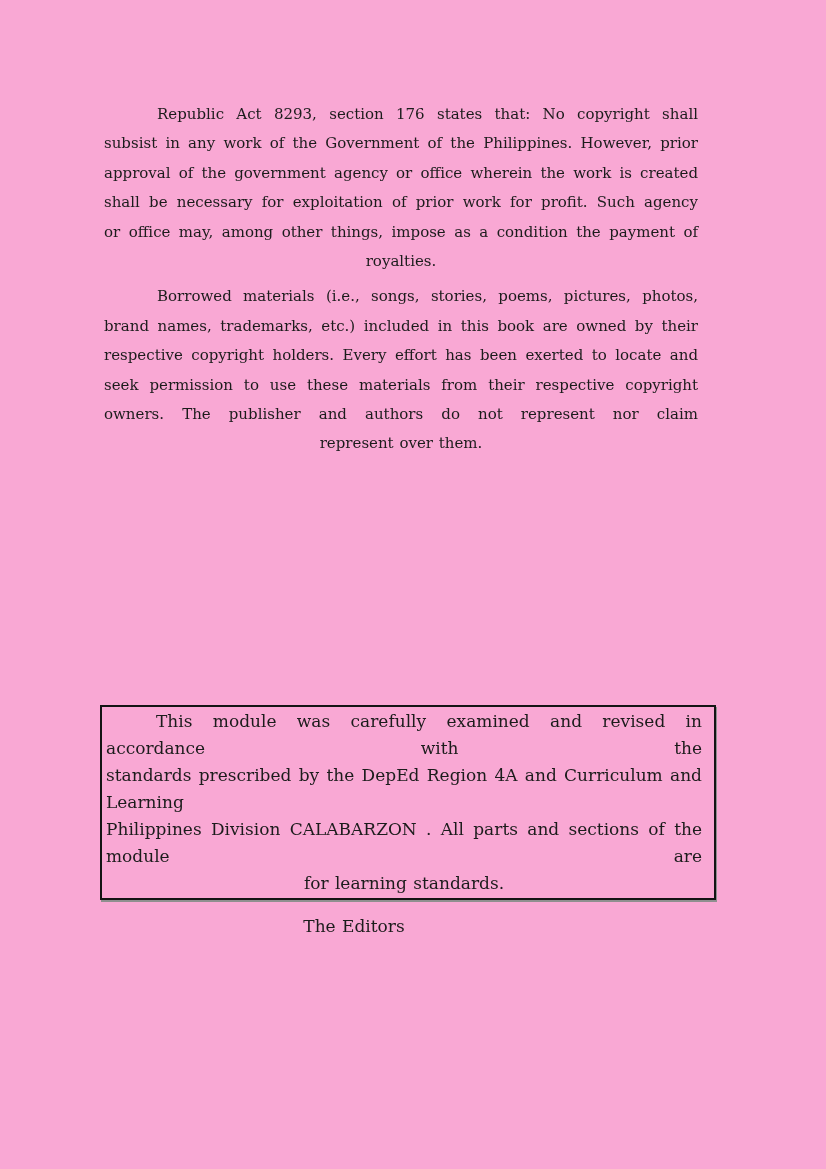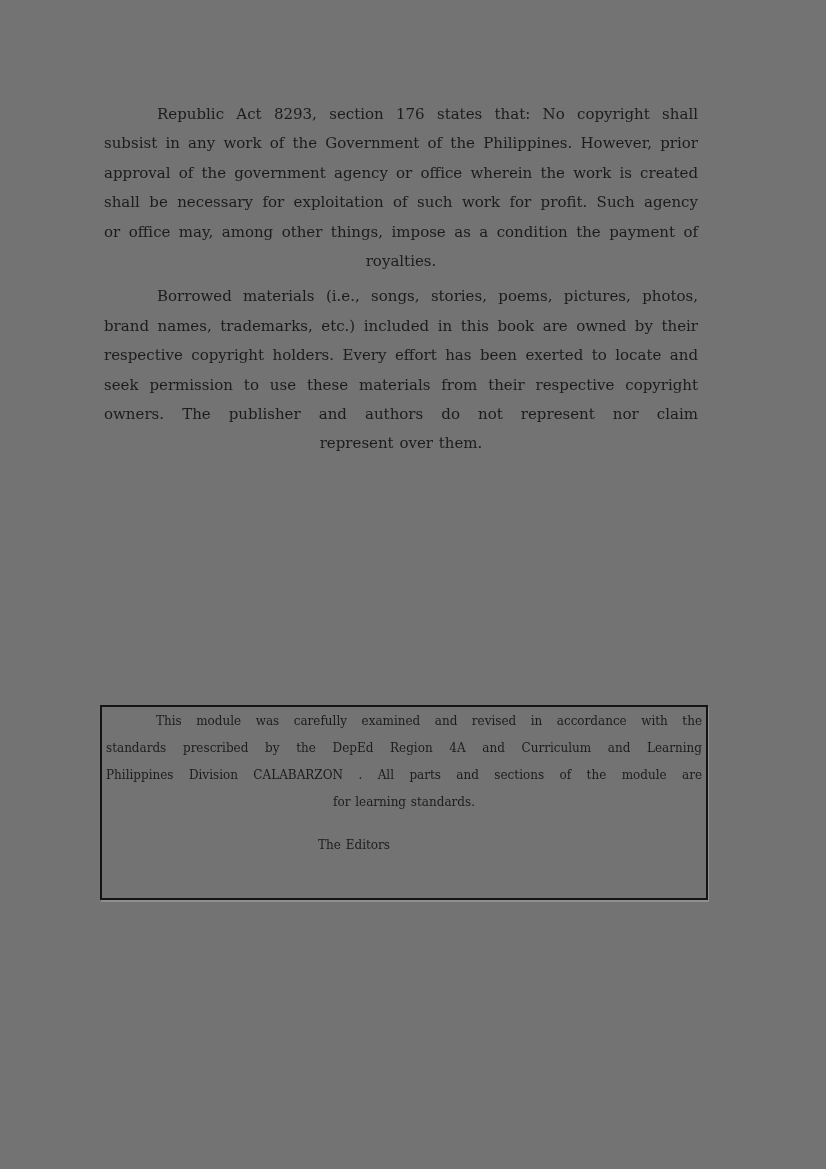--- a/index.html
+++ b/index.html
@@ -4,21 +4,21 @@
 <style>
   html, body {
     margin: 0;
     padding: 0;
     background: #ffffff;
   }
   .page {
     position: relative;
     width: 826px;
     height: 1169px;
-    background: #737373;
+    background: #f9a8d4;
     overflow: hidden;
     font-family: "DejaVu Serif", "Liberation Serif", serif;
     color: #1c1c1c;
     -webkit-font-smoothing: antialiased;
   }
   .body-text {
     position: absolute;
     left: 104px;
     top: 100px;
     width: 594px;
@@ -38,43 +38,43 @@
   }
   .indent { text-indent: 53px; }
   .notice-box {
     position: absolute;
     left: 100px;
     top: 705px;
     width: 596px;
     height: 190px;
     border: 2px solid #141414;
     box-shadow: 1px 2px 0 #8f8f8f;
-    padding: 1px 4px 0 4px;
-    font-size: 12px;
+    padding: 1px 12px 0 4px;
+    font-size: 17px;
     line-height: 27px;
   }
   .indent-box { text-indent: 50px; }
   .editors-line {
     margin-top: 16px;
     text-align: center;
     padding-right: 100px;
   }
 </style>
 </head>
 <body>
 
 <div class="page">
 
   <div class="body-text">
 
     <div class="para">
       <div class="line jl indent">Republic Act 8293, section 176 states that: No copyright shall</div>
       <div class="line jl">subsist in any work of the Government of the Philippines. However, prior</div>
       <div class="line jl">approval of the government agency or office wherein the work is created</div>
-      <div class="line jl">shall be necessary for exploitation of such work for profit. Such agency</div>
+      <div class="line jl">shall be necessary for exploitation of prior work for profit. Such agency</div>
       <div class="line jl">or office may, among other things, impose as a condition the payment of</div>
       <div class="line">royalties.</div>
     </div>
 
     <div class="para para-2">
       <div class="line jl indent">Borrowed materials (i.e., songs, stories, poems, pictures, photos,</div>
       <div class="line jl">brand names, trademarks, etc.) included in this book are owned by their</div>
       <div class="line jl">respective copyright holders. Every effort has been exerted to locate and</div>
       <div class="line jl">seek permission to use these materials from their respective copyright</div>
       <div class="line jl">owners. The publisher and authors do not represent nor claim</div>

